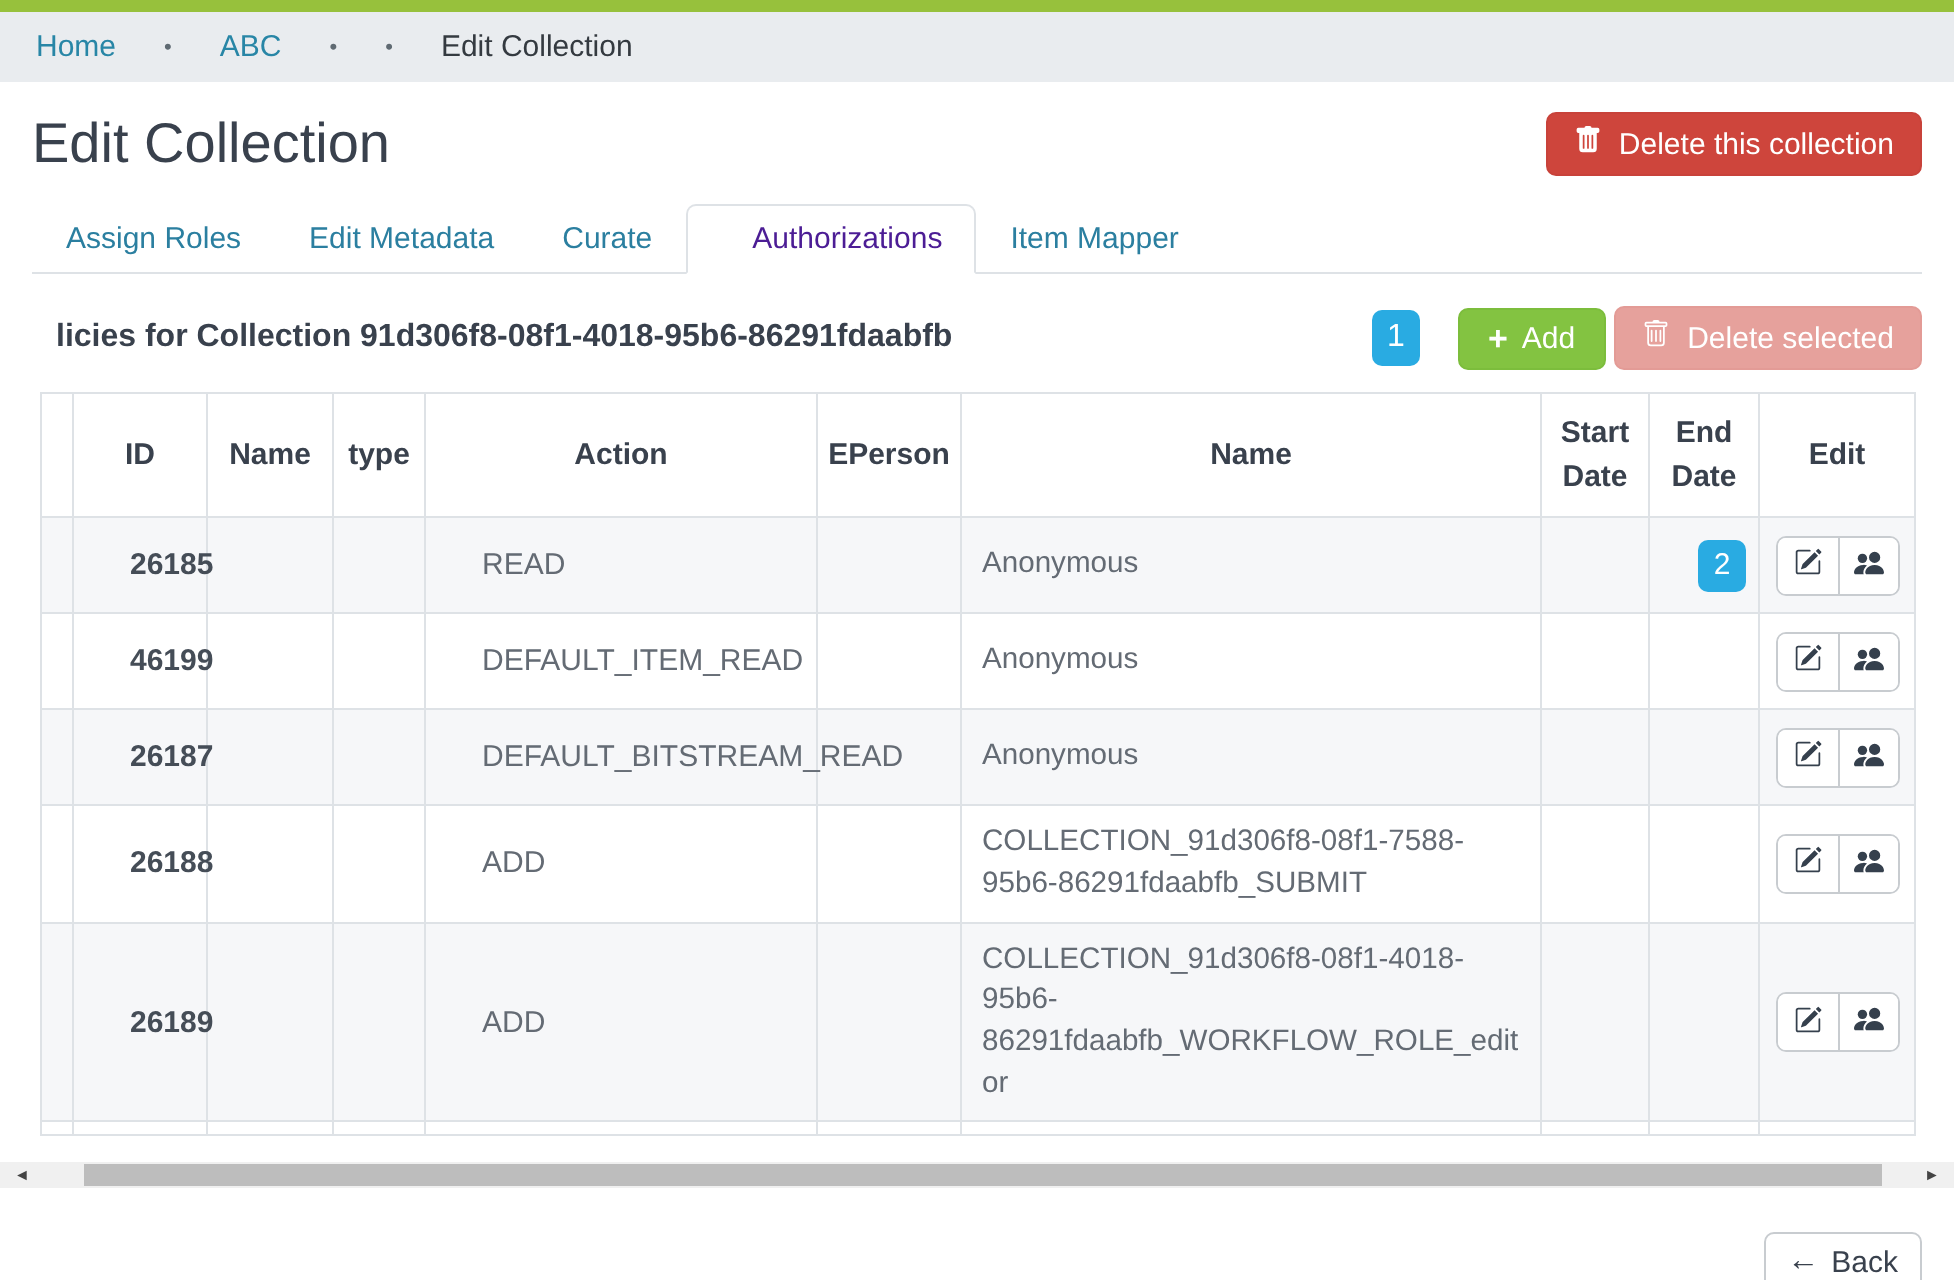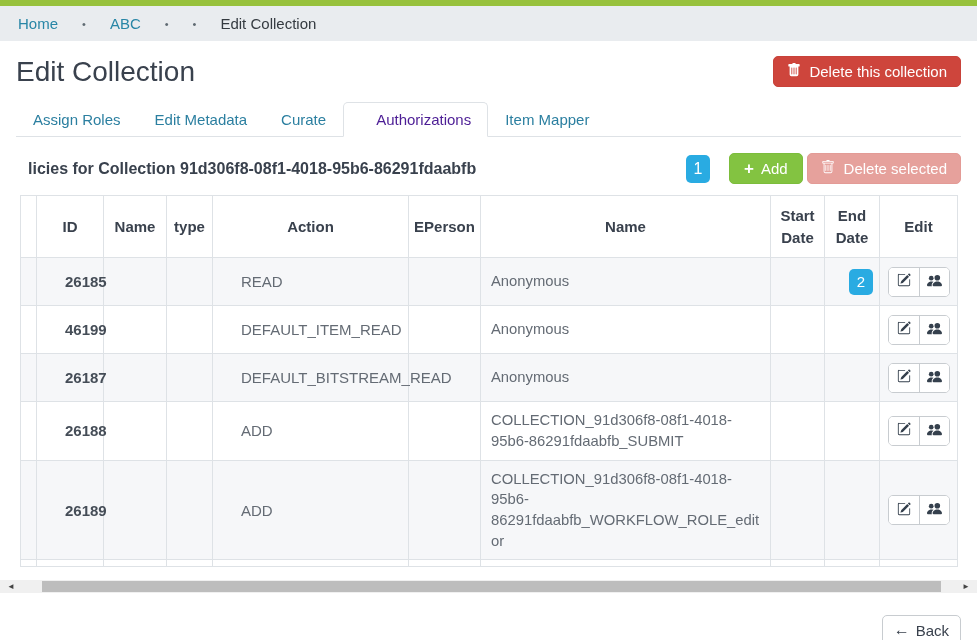--- a/index.html
+++ b/index.html
@@ -278,21 +278,21 @@
       </span>
     </td>
   </tr>
         <tr>
     <td class="cb"></td>
     <td class="id">26188</td>
     <td></td>
     <td></td>
     <td>ADD</td>
     <td></td>
-    <td class="group">COLLECTION_91d306f8-08f1-4018-95b6-86291fdaabfb_SUBMIT</td>
+    <td class="group">COLLECTION_91d306f8-08f1-7588-95b6-86291fdaabfb_SUBMIT</td>
     <td></td>
     <td class="end"></td>
     <td class="edit">
       <span class="btn-group">
         <button class="icon-btn">
           <span><svg width="14" height="14" viewBox="0 0 16 16">
                     <path d="M15.502 1.94a.5.5 0 0 1 0 .706L14.459 3.69l-2-2L13.502.646a.5.5 0 0 1 .707 0l1.293 1.293zm-1.75 2.456-2-2L4.939 9.21a.5.5 0 0 0-.121.196l-.805 2.414a.25.25 0 0 0 .316.316l2.414-.805a.5.5 0 0 0 .196-.12l6.813-6.814z"></path>
                     <path d="M1 13.5A1.5 1.5 0 0 0 2.5 15h11a1.5 1.5 0 0 0 1.5-1.5v-6a.5.5 0 0 0-1 0v6a.5.5 0 0 1-.5.5h-11a.5.5 0 0 1-.5-.5v-11a.5.5 0 0 1 .5-.5H9a.5.5 0 0 0 0-1H2.5A1.5 1.5 0 0 0 1 2v11.5z"></path>
                   </svg></span>
         </button>

